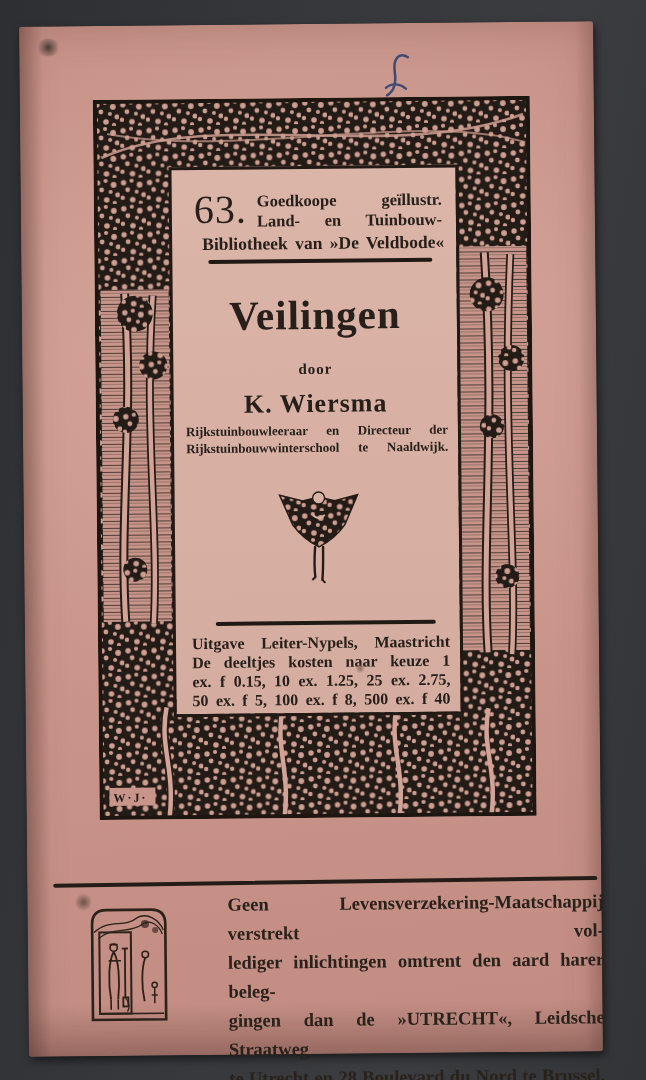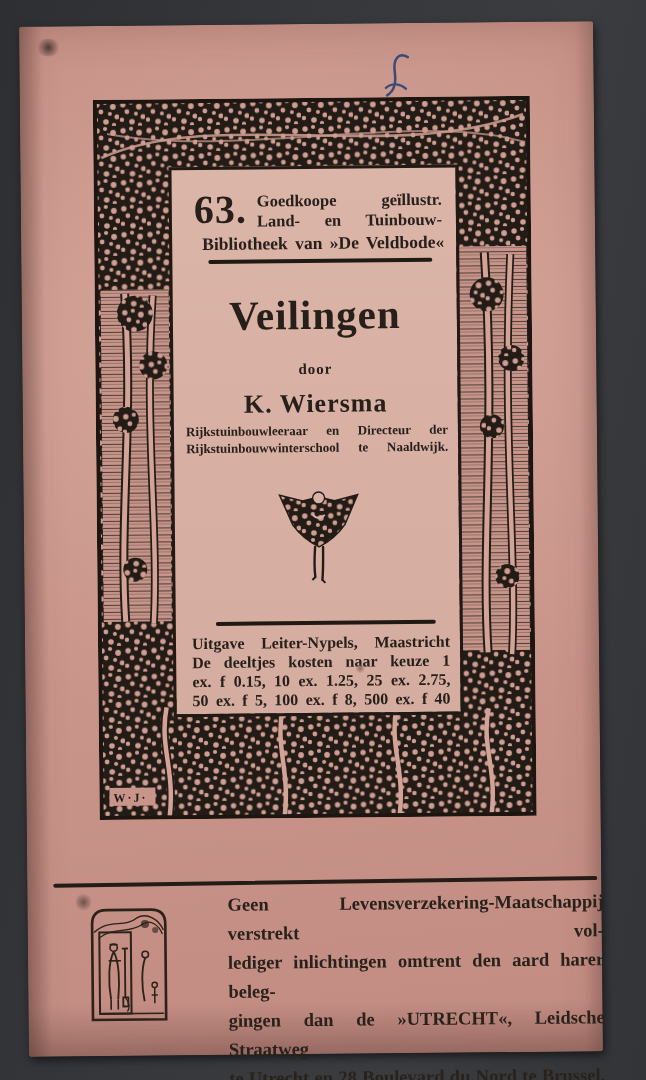--- a/index.html
+++ b/index.html
@@ -35,21 +35,21 @@
   .frame{position:absolute;left:73px;top:74px;width:437px;height:720px;}
 
   .panel{
     position:absolute;left:148px;top:142px;width:290px;height:550px;
     background:linear-gradient(180deg,#dcb5a9 0%,#d8b0a4 45%,#d5aca0 100%);
     border:3px solid #211a14;box-sizing:border-box;
     color:#27201a;
   }
   .panel .abs{position:absolute;}
   .series-row{left:22px;top:20px;right:14px;display:flex;align-items:flex-start;}
-  .series-number{font-size:40px;font-weight:700;line-height:40px;letter-spacing:1px;}
+  .series-number{font-size:40px;font-weight:400;line-height:40px;letter-spacing:1px;}
   .series-lines{margin-left:10px;margin-top:2px;flex:1;}
   .series-line{font-size:16.5px;font-weight:700;line-height:20px;text-align:justify;text-align-last:justify;}
   .series-line3{left:30px;top:64px;right:12px;font-size:17.5px;font-weight:700;text-align:justify;text-align-last:justify;}
   .rule{background:#211a14;height:4px;border-radius:2px;}
   .rule1{left:36px;top:90px;width:224px;}
   .title{left:0;top:122px;width:100%;text-align:center;font-size:41px;font-weight:700;letter-spacing:1px;}
   .byline{left:0;top:192px;width:100%;text-align:center;font-size:15px;font-weight:700;letter-spacing:1px;}
   .author{left:0;top:220px;width:100%;text-align:center;font-size:26px;font-weight:700;letter-spacing:1px;}
   .affil{left:12px;top:254px;right:10px;font-size:13px;font-weight:700;line-height:16px;text-align:justify;text-align-last:justify;}
   .fairy{left:100px;top:316px;width:88px;height:100px;}

